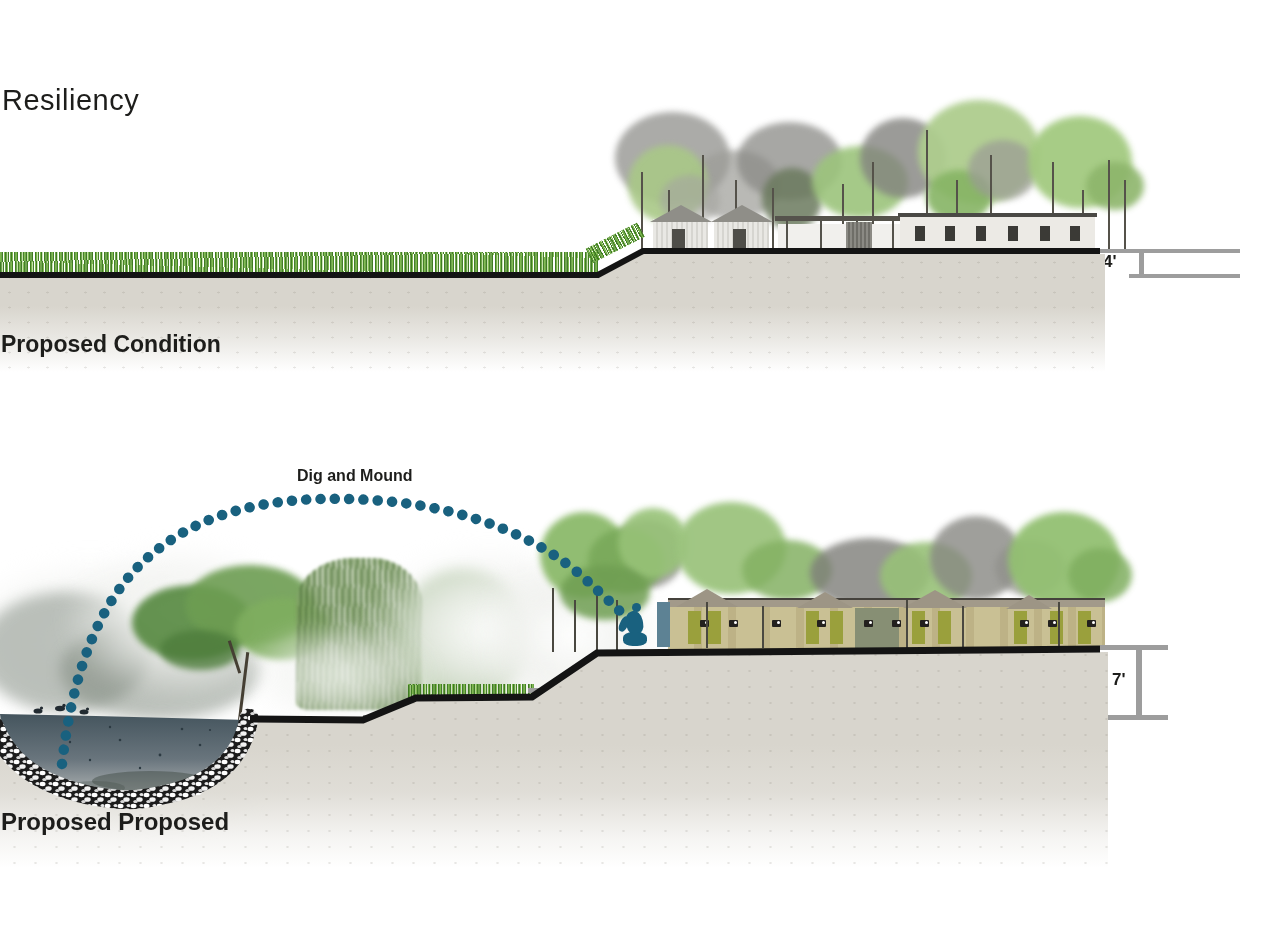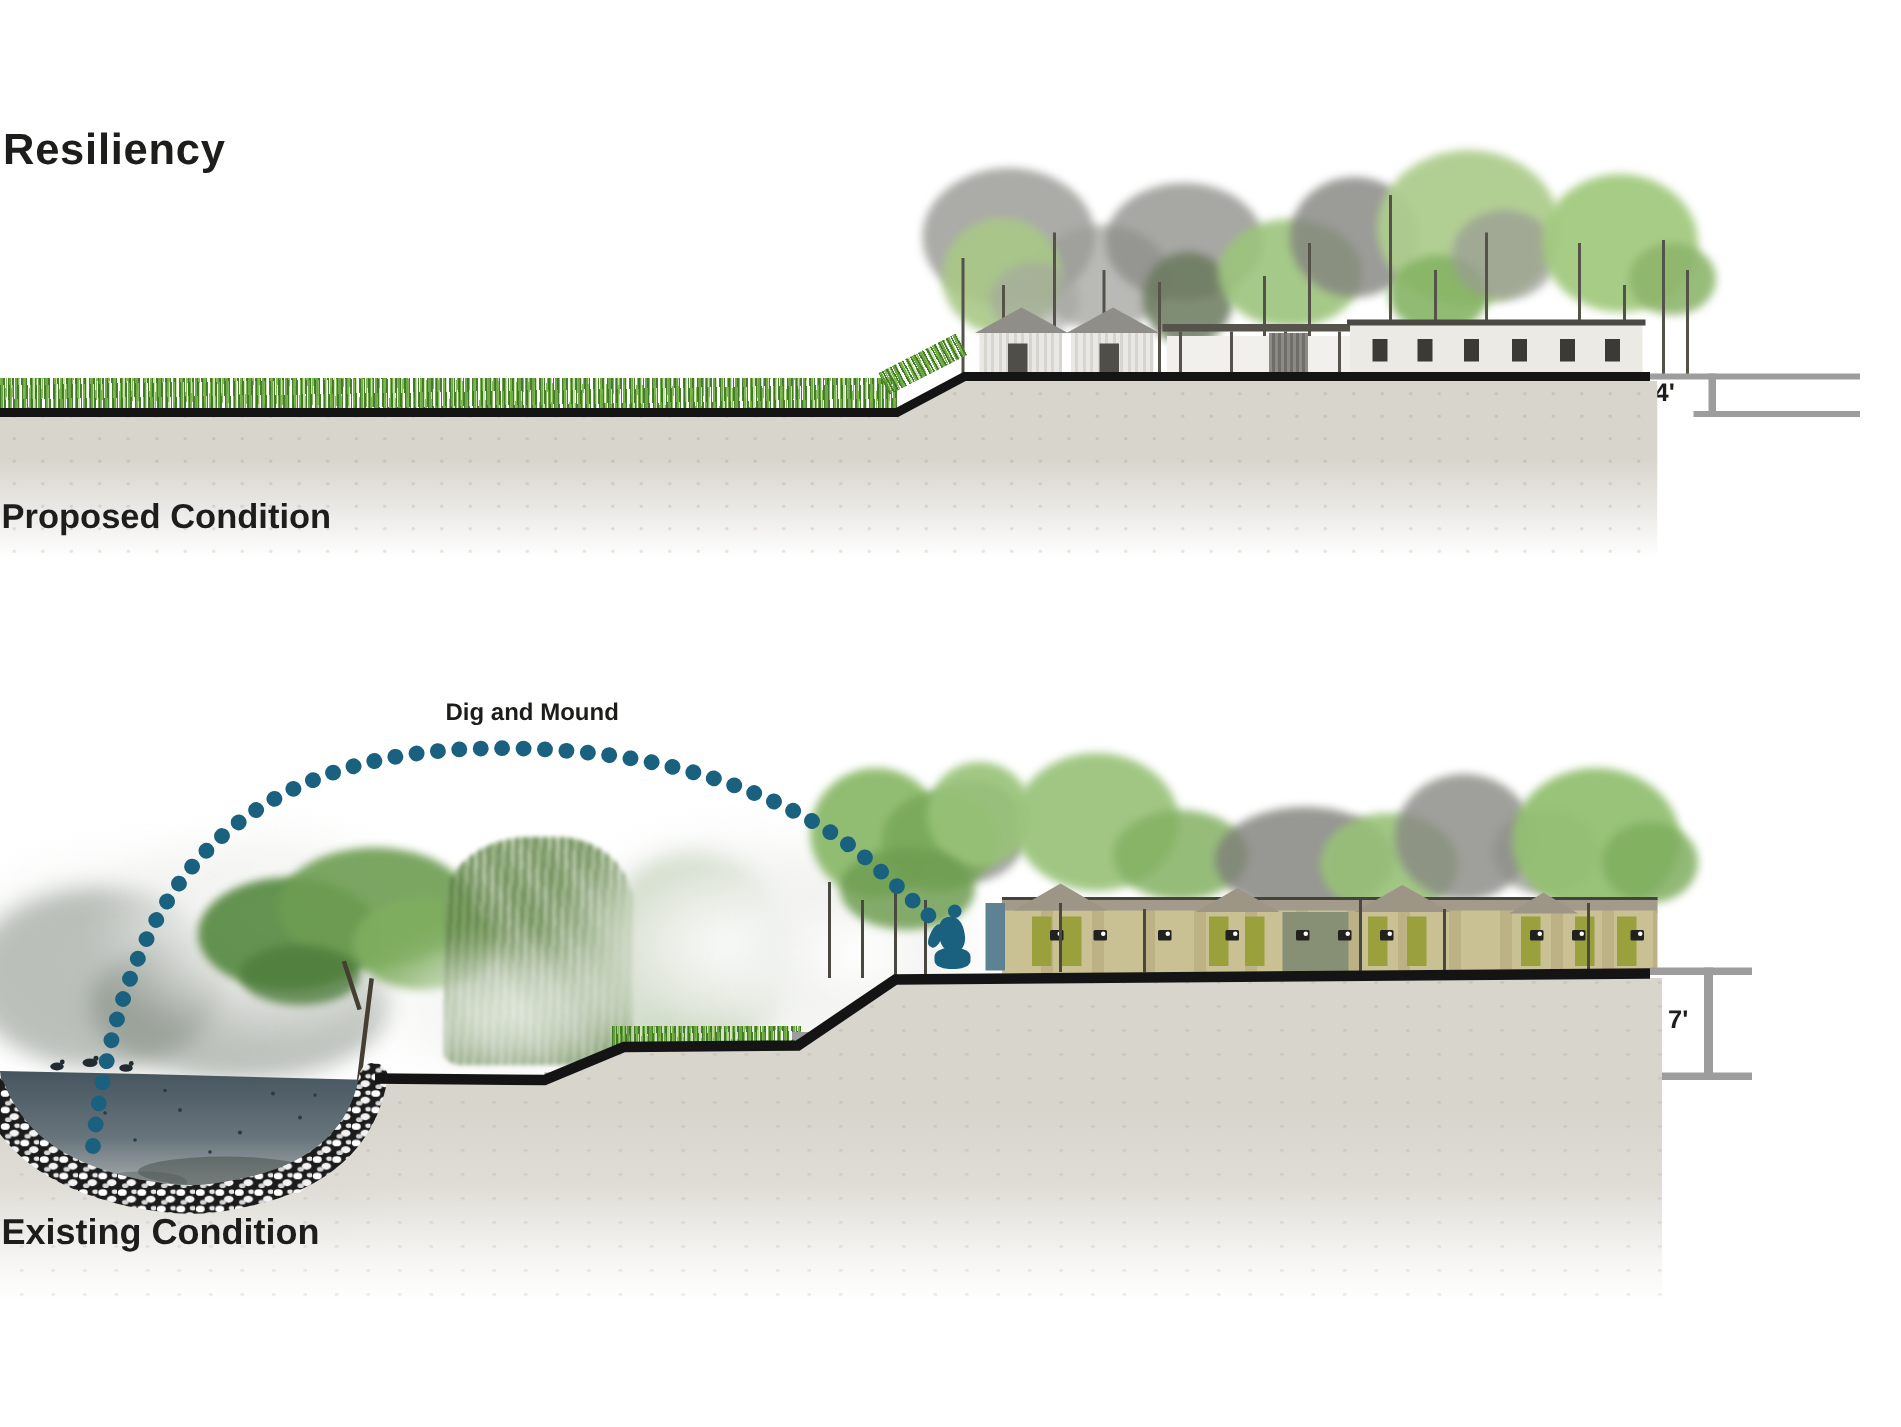--- a/index.html
+++ b/index.html
@@ -1,20 +1,20 @@
 <!DOCTYPE html>
 <html style="--ink: #1d1d1b; --accent_teal: #19617f; --dimension_gray: #9d9d9d; --section_line: #141414; --concrete: #d8d5cd; --grass_green: #5f9c36; --water_top: #45555e; --water_bottom: #b2b6b6; --building_khaki: #c9c094; --building_olive: #9aa03c; --building_white: #eceae5; --roof_gray: #8f8e88; --canopy_green: #9cc47e; --canopy_gray: #8a8a85;"><head>
 <meta charset="utf-8">
 <style>
   html,body{margin:0;padding:0;background:#fff;}
   #stage{position:relative;width:1267px;height:951px;background:#fff;overflow:hidden;
          font-family:"Liberation Sans","DejaVu Sans",sans-serif;color:var(--ink,#1d1d1b);}
   .abs{position:absolute;}
   
-  .ttl{left:2px;top:84px;font-size:29px;font-weight:bold;letter-spacing:.5px;}
+  .ttl{left:2px;top:84px;font-size:29px;font-weight:normal;letter-spacing:.5px;}
   .lbl{font-weight:bold;}
   .lbl-ex{left:1px;top:331px;font-size:23px;}
   .lbl-pr{left:1px;top:808px;font-size:24px;}
   .lbl-dig{left:297px;top:467px;font-size:16px;}
   .dim{background:var(--dimension_gray,#9d9d9d);}
   .dimlbl{font-weight:bold;font-size:17px;color:var(--ink,#1d1d1b);}
   
   #conc-ex{left:0;top:0;width:1267px;height:951px;
     background:
       radial-gradient(rgba(110,104,92,.16) 1px, rgba(0,0,0,0) 1.5px) 0 0/19px 15px,
@@ -259,16 +259,16 @@
   </svg>
   <div class="z7">
     <div class="fg" style="left:632px;top:603px;width:9px;height:9px;border-radius:50%"></div>
     <div class="fg" style="left:626px;top:611px;width:17px;height:24px;border-radius:45%;transform:rotate(-12deg)"></div>
     <div class="fg" style="left:623px;top:632px;width:24px;height:14px;border-radius:40%"></div>
     <div class="fg" style="left:620px;top:616px;width:8px;height:16px;border-radius:40%;transform:rotate(25deg)"></div>
   </div>
 
   <div class="abs z8 ttl">Resiliency</div>
   <div class="abs z8 lbl lbl-ex">Proposed Condition</div>
-  <div class="abs z8 lbl lbl-pr">Existing Condition</div>
+  <div class="abs z8 lbl lbl-pr">Proposed Proposed</div>
   <div class="abs z8 lbl lbl-dig">Dig and Mound</div>
 
 </div>
 
 </body></html>

